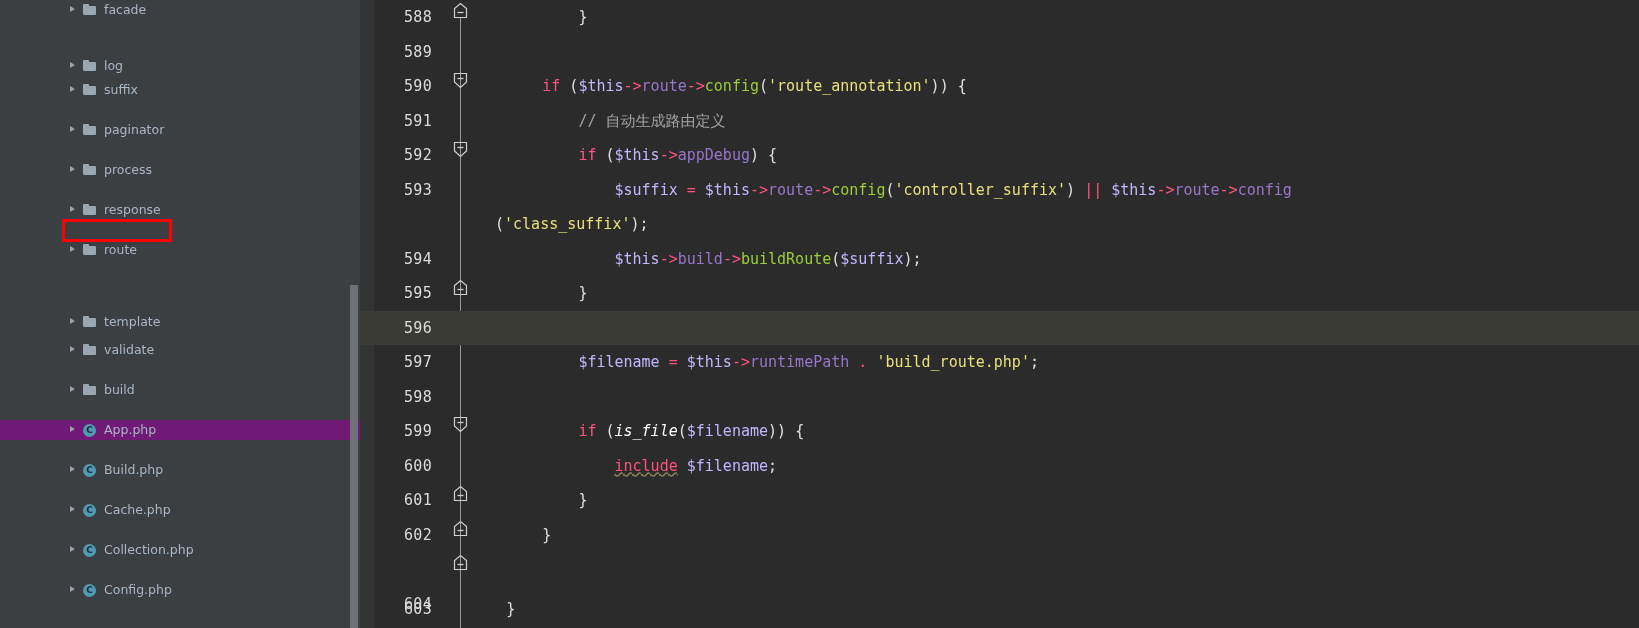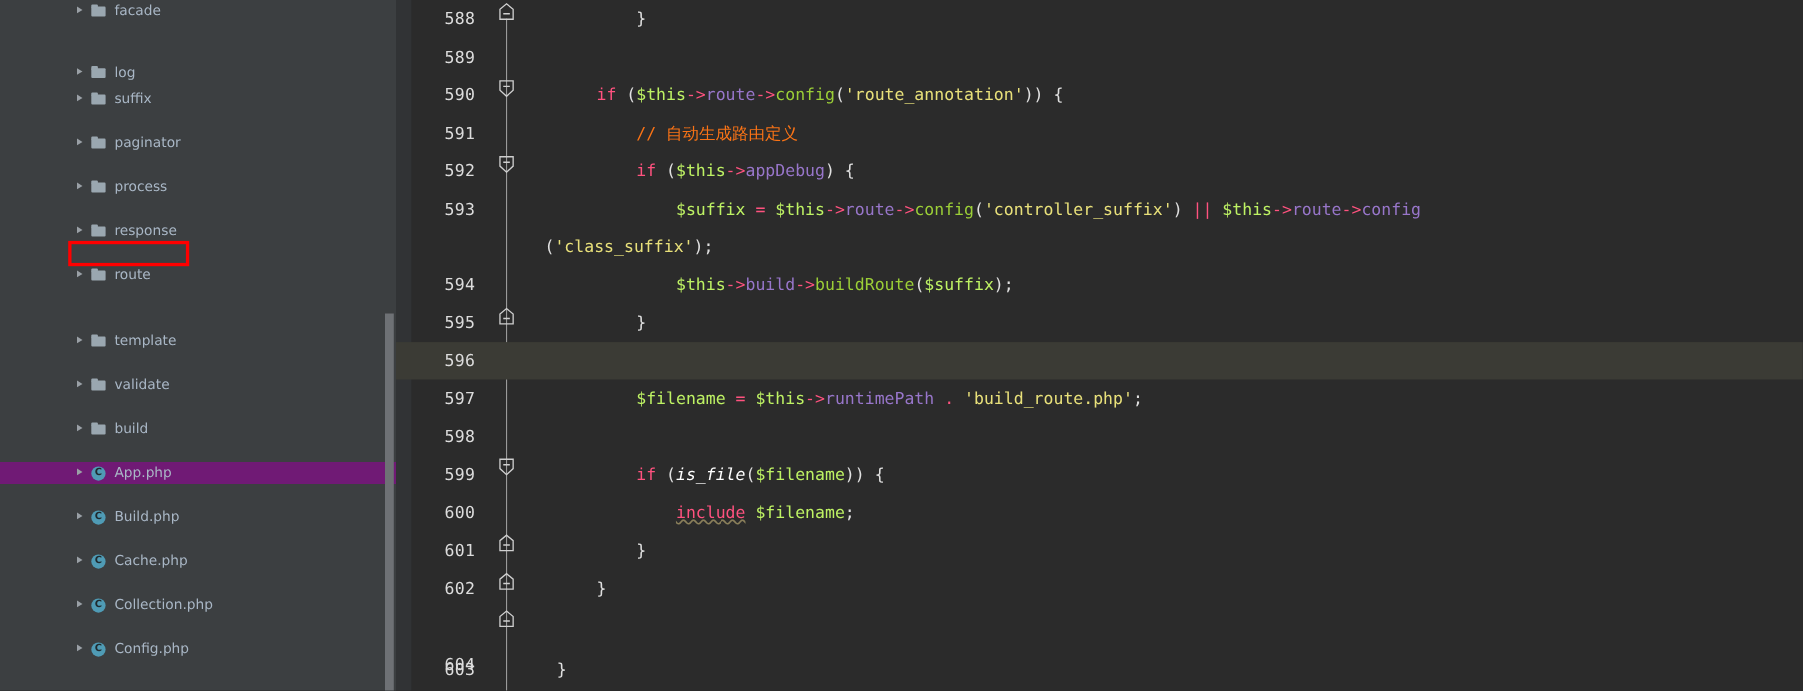--- a/index.html
+++ b/index.html
@@ -184,26 +184,26 @@
     position: absolute;
     left: 93px;
     width: 15px;
     height: 15px;
     z-index: 5;
   }
   .foldmark svg { display: block; }
 
   
   .t-kw      { color: #ff527f; }       
-  .t-var     { color: #bef264; }       
+  .t-var     { color: #c4b5fd; }       
   .t-arrow   { color: #ff527f; }       
   .t-prop    { color: #9876ca; }       
   .t-method  { color: #9bce37; }       
   .t-string  { color: #e8e07a; }       
-  .t-comment { color: #f97316; }
+  .t-comment { color: #a3a3a3; }
   .t-plain   { color: #e0e0e0; }
   .t-func    { color: #ffffff; font-style: italic; }  
   .t-op      { color: #ff527f; }       
   .t-warn    { text-decoration: underline; text-decoration-style: wavy; text-decoration-color: #8a7f5a; }
 </style>
 </head>
 <body>
 
 <div id="app">
 
@@ -237,21 +237,21 @@
         <div class="tree-row" style="top: 100px;">
           <span class="arrow"></span>
           <span class="ticon folder"></span>
           <span class="tree-label">response</span>
         </div>
         <div class="tree-row" style="top: 120px;">
           <span class="arrow"></span>
           <span class="ticon folder"></span>
           <span class="tree-label">route</span>
         </div>
-        <div class="tree-row" style="top: 160px;">
+        <div class="tree-row" style="top: 172px;">
           <span class="arrow"></span>
           <span class="ticon folder"></span>
           <span class="tree-label">template</span>
         </div>
         <div class="tree-row" style="top: 180px;">
           <span class="arrow"></span>
           <span class="ticon folder"></span>
           <span class="tree-label">validate</span>
         </div>
         <div class="tree-row" style="top: 200px;">

